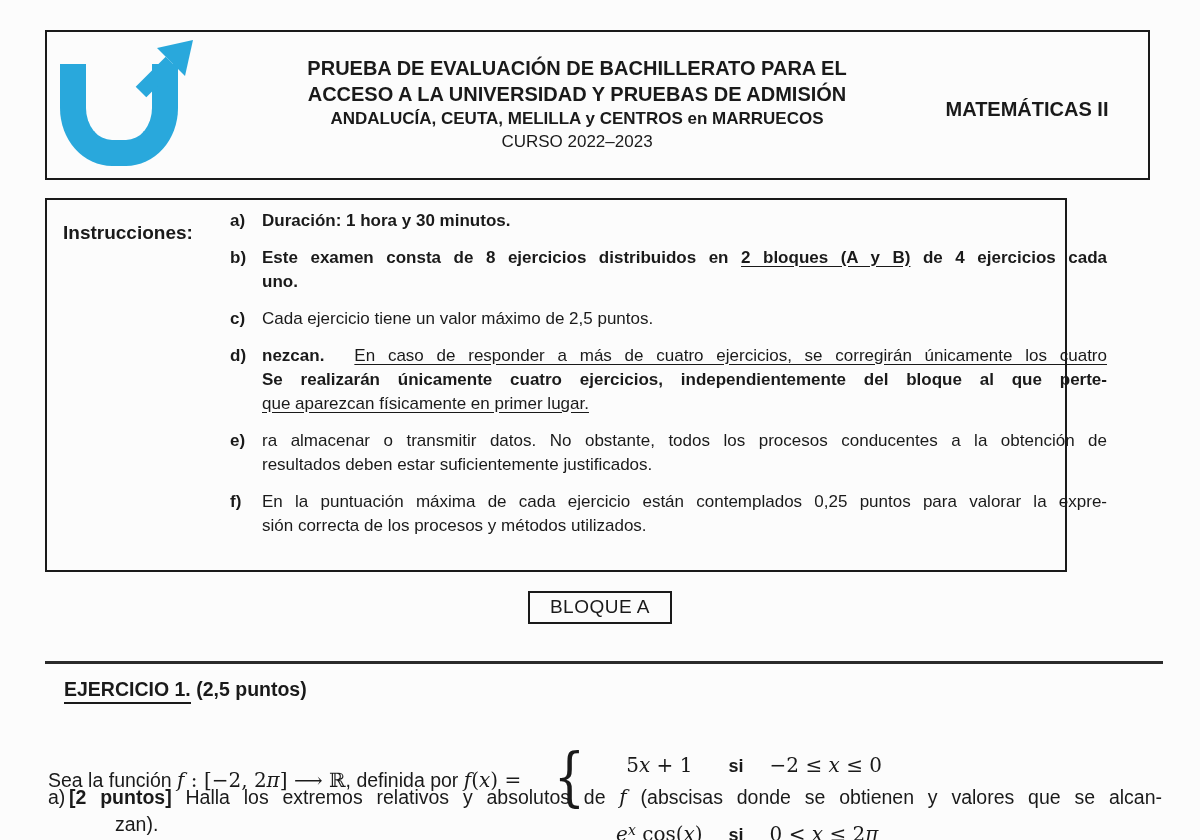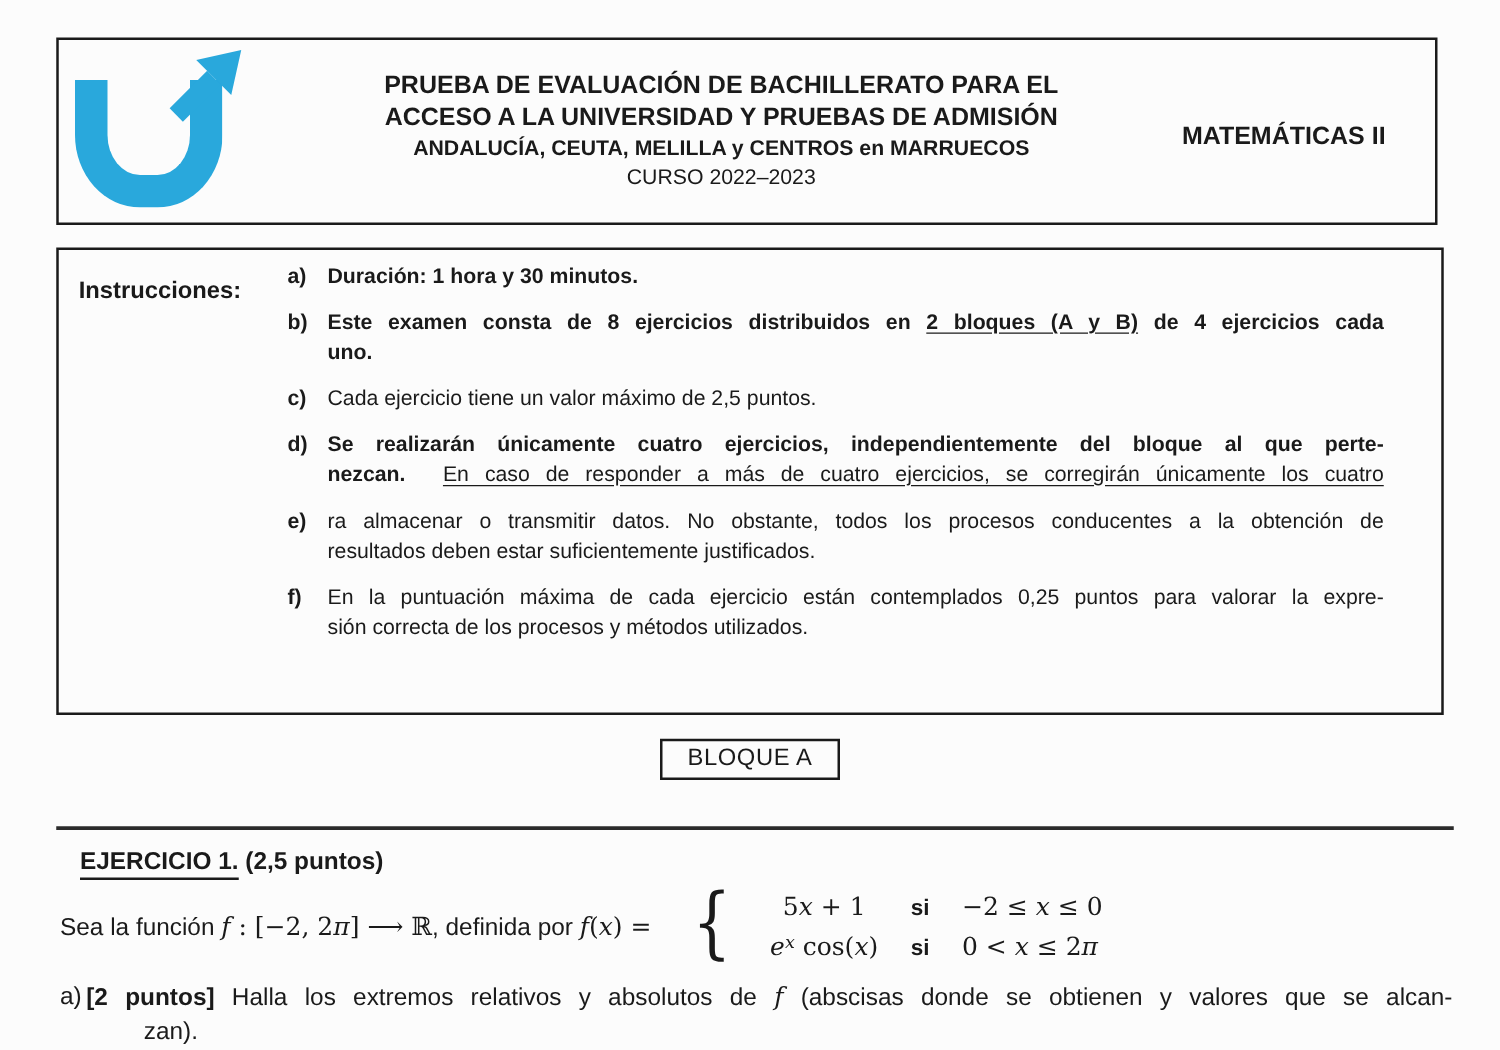--- a/index.html
+++ b/index.html
@@ -29,21 +29,21 @@
   .arrow{position:absolute;left:84px;top:2px;width:66px;height:70px;}
   .arrow line{stroke:var(--blue);}
   .arrow polygon{fill:var(--blue);}
   .title-block{position:absolute;left:190px;top:23px;width:680px;text-align:center;}
   .t1{font-size:20px;font-weight:bold;line-height:26px;}
   .t3{font-size:17px;font-weight:bold;line-height:23px;}
   .t4{font-size:17px;line-height:23px;}
   .subject{position:absolute;left:860px;top:66px;width:240px;text-align:center;font-size:20px;font-weight:bold;}
 
   
-  .instr-box{position:absolute;left:45px;top:198px;width:1110px;height:374px;border:2.5px solid var(--ink);}
+  .instr-box{position:absolute;left:45px;top:198px;width:1022px;height:374px;border:2.5px solid var(--ink);}
   .instr-label{position:absolute;left:16px;top:22px;font-size:19px;font-weight:bold;}
   .instr-items{position:absolute;left:183px;top:9px;width:877px;font-size:17px;}
   .instr-item{display:flex;margin-top:13px;}
   .instr-item:first-child{margin-top:0;}
   .ikey{flex:0 0 26px;font-weight:bold;line-height:24px;}
   .ilines{flex:1;margin-left:6px;}
   .iline{line-height:24px;}
   .just{text-align:justify;text-align-last:justify;}
 
   
@@ -53,21 +53,21 @@
 
   
   .ex-heading{position:absolute;left:48px;top:678px;font-size:19.5px;font-weight:bold;}
   .ex-title{display:inline-block;border-bottom:2.5px solid var(--ink);padding-bottom:1px;margin-left:16px;}
   .func-line{position:absolute;left:48px;top:712px;width:1110px;display:flex;align-items:center;font-size:19.5px;gap:24px;}
   .brace{font-family:"DejaVu Serif","DejaVu Sans",serif;font-size:58px;font-weight:normal;line-height:0.9;
          transform:scaleX(0.85) scaleY(1.08);margin:0 4px 6px 6px;}
   .pw{display:inline-grid;grid-template-columns:max-content max-content max-content;column-gap:26px;row-gap:2px;align-items:baseline;}
   .pw-expr{justify-self:center;line-height:26px;text-align:center;}
   .pw-si{font-weight:bold;font-size:18px;line-height:26px;}
-  .pw-cond{line-height:26px;}
+  .pw-cond{line-height:26px;margin-top:40px;}
 
   .qa{position:absolute;left:48px;top:784px;width:1114px;font-size:19.5px;line-height:27px;}
   .qa-label{position:absolute;left:0;top:0;}
   .qa-l1{margin-left:21px;text-align:justify;text-align-last:justify;}
   .qa-l2{margin-left:67px;}
 </style>
 </head>
 <body>
 
 <div class="header-box">
@@ -105,22 +105,23 @@
       </div>
       <div class="instr-item">
         <span class="ikey">c)</span>
         <div class="ilines">
           <div class="iline"><span>Cada ejercicio tiene un valor máximo de 2,5 puntos.</span></div>
         </div>
       </div>
       <div class="instr-item">
         <span class="ikey">d)</span>
         <div class="ilines">
+          <div class="iline just"><span class="b">nezcan.</span><span class="gap"></span><span class="u">En caso de responder a más de cuatro ejercicios, se corregirán únicamente los cuatro</span></div>
           <div class="iline just"><span class="b">Se realizarán únicamente cuatro ejercicios, independientemente del bloque al que perte-</span></div>
-          <div class="iline just"><span class="b">nezcan.</span><span class="gap"></span><span class="u">En caso de responder a más de cuatro ejercicios, se corregirán únicamente los cuatro</span></div>
+          <div class="iline"><span class="u">que aparezcan físicamente en primer lugar.</span></div>
         </div>
       </div>
       <div class="instr-item">
         <span class="ikey">e)</span>
         <div class="ilines">
           <div class="iline just"><span>ra almacenar o transmitir datos. No obstante, todos los procesos conducentes a la obtención de</span></div>
           <div class="iline"><span>resultados deben estar suficientemente justificados.</span></div>
         </div>
       </div>
       <div class="instr-item">

